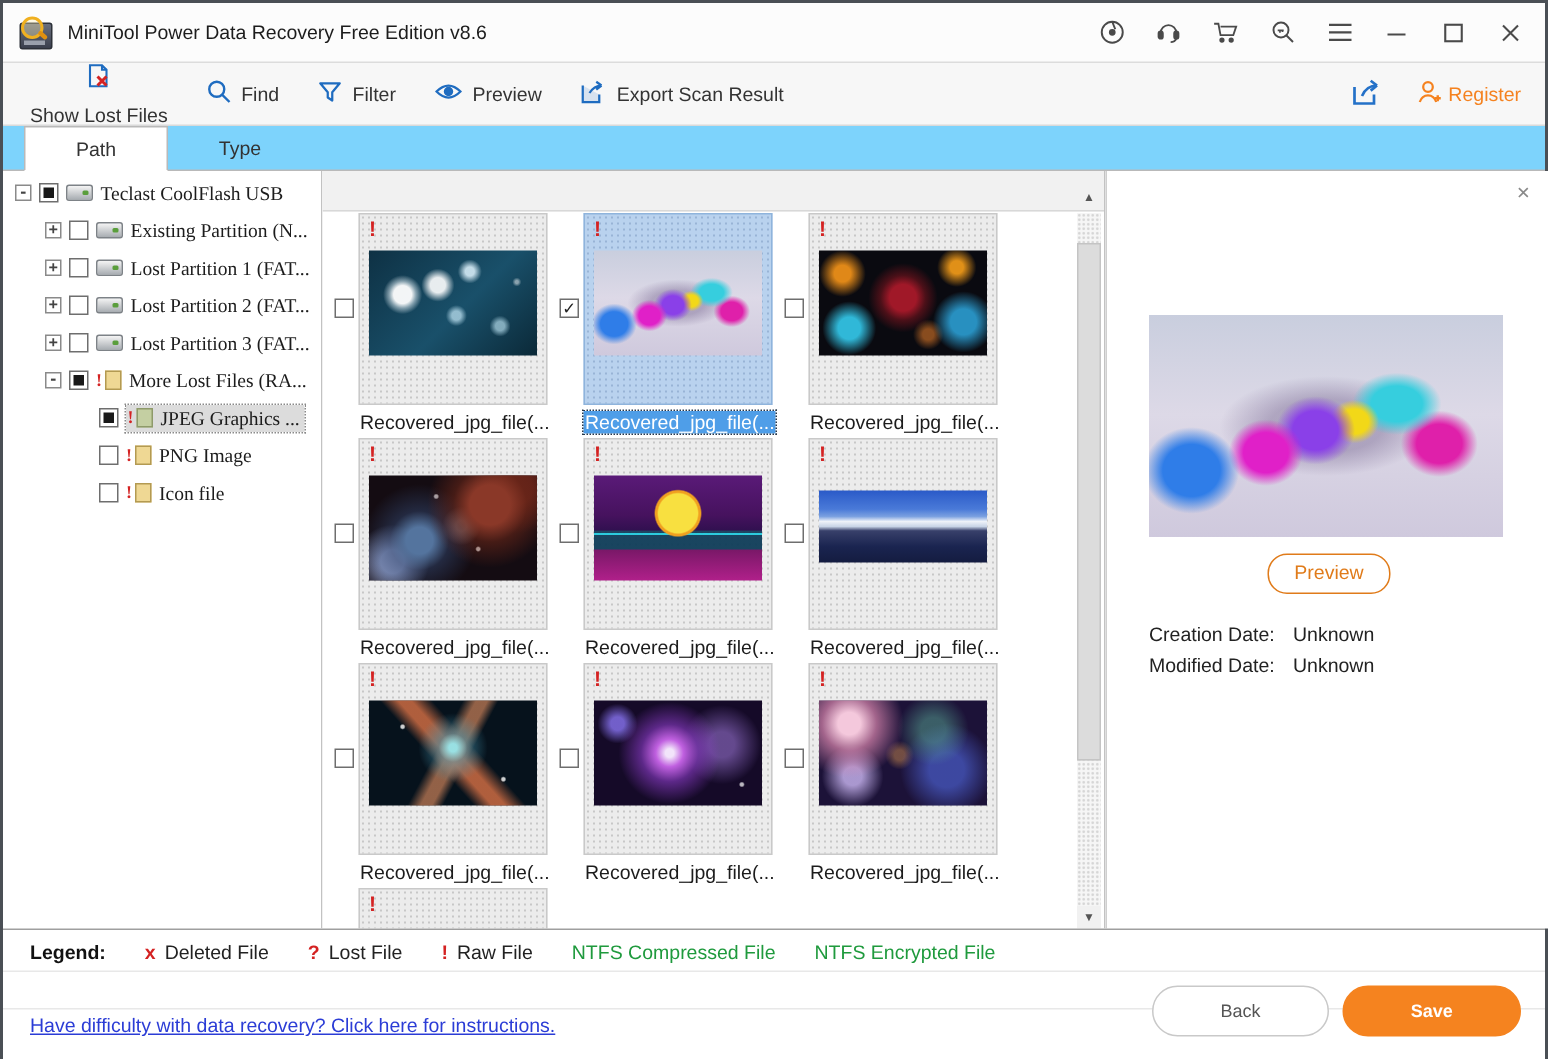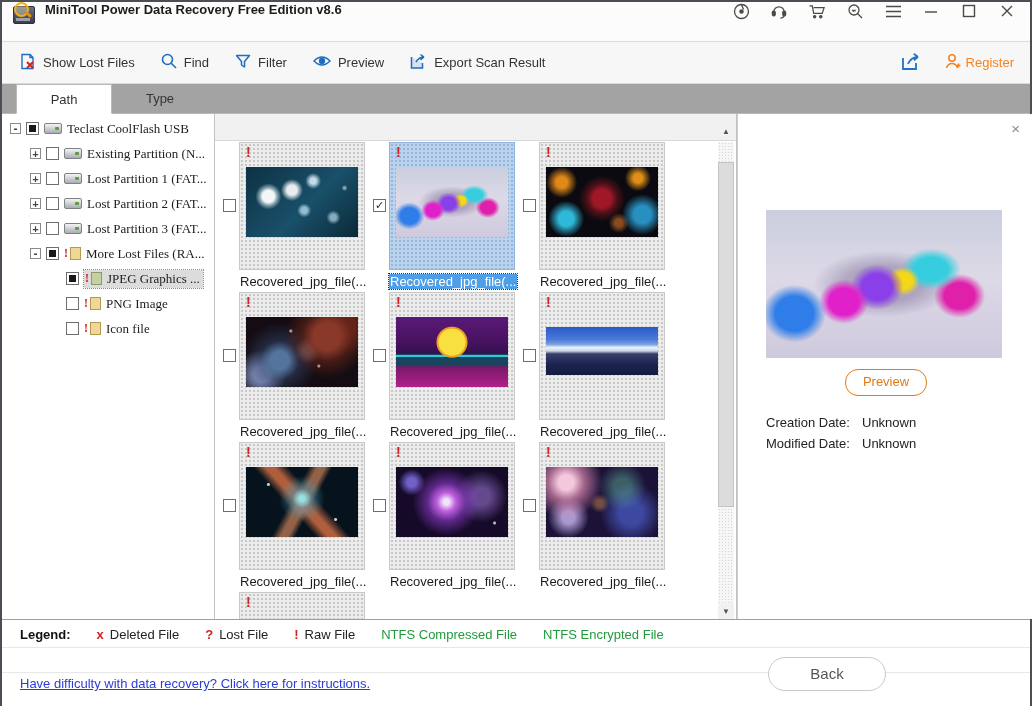--- a/index.html
+++ b/index.html
@@ -1,36 +1,36 @@
 <!DOCTYPE html>
 <html><head>
 <meta charset="utf-8">
 <style>
   html,body{margin:0;padding:0;width:1032px;height:706px;overflow:hidden;
     font-family:"Liberation Sans","DejaVu Sans",sans-serif;font-size:13px;color:#222;background:#fff;}
   .win{position:absolute;inset:0;border:2px solid #4a4f55;background:#fff;box-sizing:border-box;}
   
-  .titlebar{position:absolute;left:0;top:0;right:0;height:39px;background:#fcfcfc;border-bottom:1px solid #dcdcdc;display:flex;align-items:flex-start;font-weight:bold;}
+  .titlebar{position:absolute;left:0;top:0;right:0;height:39px;background:#fcfcfc;border-bottom:1px solid #dcdcdc;display:flex;align-items:center;}
   .appicon{width:24px;height:22px;margin:0 9px 0 10px;position:relative;}
   .appicon .drv{position:absolute;left:1px;top:4px;width:20px;height:16px;background:linear-gradient(180deg,#6a6f7d,#3a3f4d);border:1px solid #2c3038;border-radius:2px;}
   .appicon .drv::after{content:"";position:absolute;left:2px;bottom:2px;width:14px;height:3px;background:#9aa0ac;}
   .appicon .mag{position:absolute;left:2px;top:0;width:11px;height:11px;border:2px solid #f0b020;border-radius:50%;background:rgba(255,240,180,.35);}
   .appicon .mag::after{content:"";position:absolute;left:9px;top:9px;width:7px;height:3px;background:#e09010;transform:rotate(40deg);border-radius:2px;}
   .title-text{font-size:13px;color:#1c1c1c;}
   .tb-icons{margin-left:auto;display:flex;align-items:center;gap:20px;padding-right:14px;}
   .tb-ic{width:18px;height:18px;display:flex;align-items:center;justify-content:center;cursor:default;}
   .tb-ic svg{display:block;}
   
   .toolbar{position:absolute;left:0;top:40px;right:0;height:41px;background:#f7f7f7;border-bottom:1px solid #dadada;display:flex;align-items:center;}
   .tool-item{display:flex;align-items:center;gap:7px;margin-left:26px;color:#333;}
-  .tool-item:first-child{margin-left:18px;}
+  .tool-item:first-child{margin-left:18px;flex-direction:column;}
   .tool-right{margin-left:auto;display:flex;align-items:center;gap:22px;padding-right:16px;}
   .register{display:flex;align-items:center;gap:5px;color:#f5821f;}
   
-  .tabbar{position:absolute;left:0;top:82px;right:0;height:30px;background:#a3a3a3;border-bottom:1px solid #b9b9b9;display:flex;align-items:flex-end;padding-left:14px;box-sizing:border-box;}
+  .tabbar{position:absolute;left:0;top:82px;right:0;height:30px;background:#7dd3fc;border-bottom:1px solid #b9b9b9;display:flex;align-items:flex-end;padding-left:14px;box-sizing:border-box;}
   .tab{width:96px;height:29px;line-height:29px;text-align:center;color:#333;box-sizing:border-box;}
   .tab.active{background:#fff;border:1px solid #b9b9b9;border-bottom:1px solid #fff;margin-bottom:-1px;height:30px;}
   
   .tree-panel{position:absolute;left:0;top:112px;width:213px;height:505px;background:#fff;border-right:1px solid #c2c2c2;box-sizing:border-box;overflow:hidden;padding-top:2px;}
   .tree-row{display:flex;align-items:center;height:25px;gap:5px;}
   .exp{width:11px;height:11px;box-sizing:border-box;border:1px solid #8a8a8a;background:#fff;font:bold 10px/9px "DejaVu Sans Mono",monospace;text-align:center;color:#444;flex:0 0 auto;}
   .exp.none{border:none;background:transparent;}
   .cb{width:13px;height:13px;box-sizing:border-box;border:1px solid #6e6e6e;background:#fff;position:relative;flex:0 0 auto;}
   .cb.filled::after{content:"";position:absolute;left:2px;top:2px;right:2px;bottom:2px;background:#191919;}
   .ico-drive{width:18px;height:11px;border-radius:2px;background:linear-gradient(180deg,#f4f4f4,#a8adb2);border:1px solid #7d8287;position:relative;flex:0 0 auto;box-sizing:border-box;}
@@ -70,21 +70,21 @@
   .bottom{position:absolute;left:0;top:617px;right:0;height:87px;background:#fff;border-top:1px solid #9f9f9f;}
   .legend-row{position:absolute;left:18px;top:4px;height:20px;display:flex;align-items:center;gap:26px;}
   .legend-title{font-weight:bold;color:#111;}
   .leg-item{display:flex;gap:6px;align-items:center;}
   .leg-sym{color:#d42222;font-weight:bold;}
   .hline{position:absolute;left:0;right:0;height:1px;background:#e8e8e8;}
   .total-row{position:absolute;left:18px;top:31px;color:#222;}
   .total-row b{color:#111;}
   .link-row{position:absolute;left:18px;top:56px;}
   .link-row a{color:#2b3cd6;text-decoration:underline;}
-  .btn{position:absolute;top:37px;height:34px;border-radius:17px;text-align:center;line-height:32px;font-size:15px;box-sizing:border-box;}
+  .btn{position:absolute;top:37px;height:34px;border-radius:17px;text-align:center;line-height:32px;font-size:12px;box-sizing:border-box;}
   .btn.back{right:144px;width:118px;background:#fff;border:1px solid #c9c9c9;color:#555;}
   .btn.save{right:16px;width:119px;background:#f5831f;border:1px solid #f5831f;color:#fff;font-weight:bold;}
   
   .th1{background:
     radial-gradient(circle at 20% 42%,rgba(255,255,255,.95) 0 6px,rgba(240,250,255,.5) 9px,transparent 13px),
     radial-gradient(circle at 41% 33%,rgba(255,255,255,.9) 0 5px,transparent 11px),
     radial-gradient(circle at 60% 20%,rgba(225,245,255,.85) 0 3px,transparent 8px),
     radial-gradient(circle at 52% 62%,rgba(200,235,250,.7) 0 3px,transparent 7px),
     radial-gradient(circle at 78% 72%,rgba(190,230,245,.65) 0 3px,transparent 7px),
     radial-gradient(circle at 88% 30%,rgba(255,255,255,.5) 0 1px,transparent 3px),
@@ -466,15 +466,16 @@
         <span class="leg-item">
           <span style="color: rgb(31, 154, 61);">NTFS Encrypted File</span>
         </span>
       </div>
     <div class="hline" style="top:27px;"></div>
     <div class="hline" style="top:52px;"></div>
     <div class="link-row">
       <a href="#">Have difficulty with data recovery? Click here for instructions.</a>
     </div>
     <div class="btn back">Back</div>
+    <div class="btn save">Save</div>
   </div>
 
 </div>
 
 </body></html>

